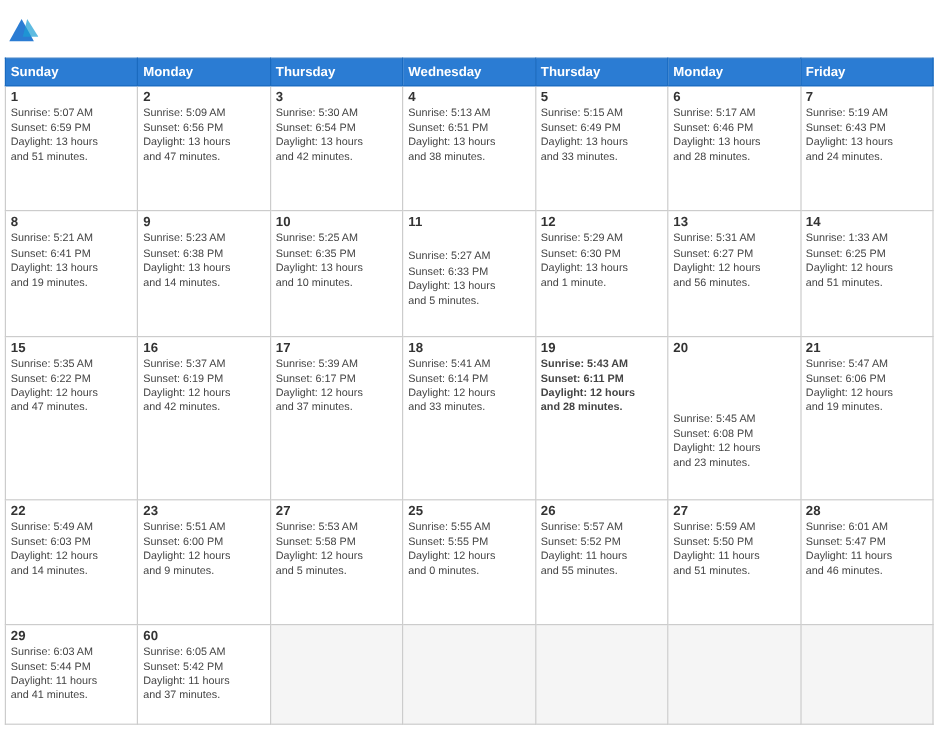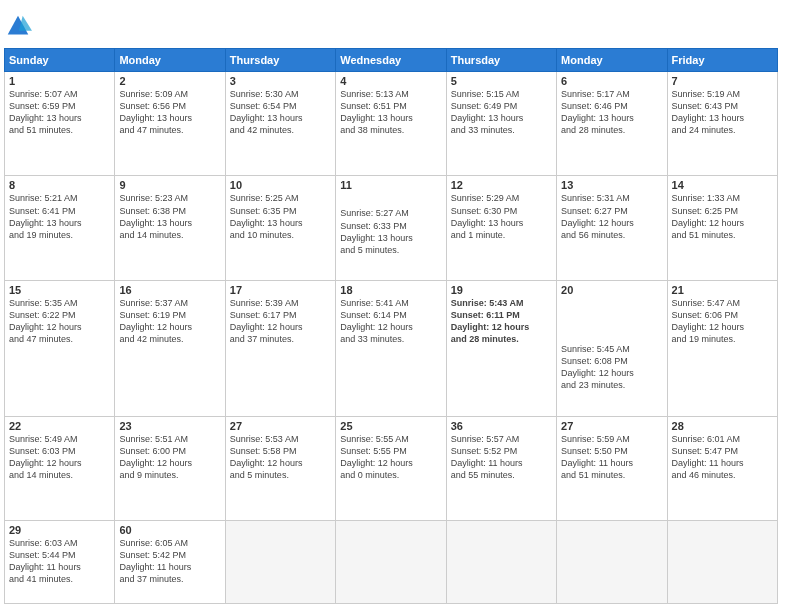--- a/index.html
+++ b/index.html
@@ -313,21 +313,21 @@
 and 5 minutes.</div>
           </td>
           <td>
             <span class="day-num">25</span>
             <div class="day-info" style="white-space: pre-line;">Sunrise: 5:55 AM
 Sunset: 5:55 PM
 Daylight: 12 hours
 and 0 minutes.</div>
           </td>
           <td>
-            <span class="day-num">36</span>
+            <span class="day-num">26</span>
             <div class="day-info" style="white-space: pre-line;">Sunrise: 5:57 AM
 Sunset: 5:52 PM
 Daylight: 11 hours
 and 55 minutes.</div>
           </td>
           <td>
             <span class="day-num">27</span>
             <div class="day-info" style="white-space: pre-line;">Sunrise: 5:59 AM
 Sunset: 5:50 PM
 Daylight: 11 hours

